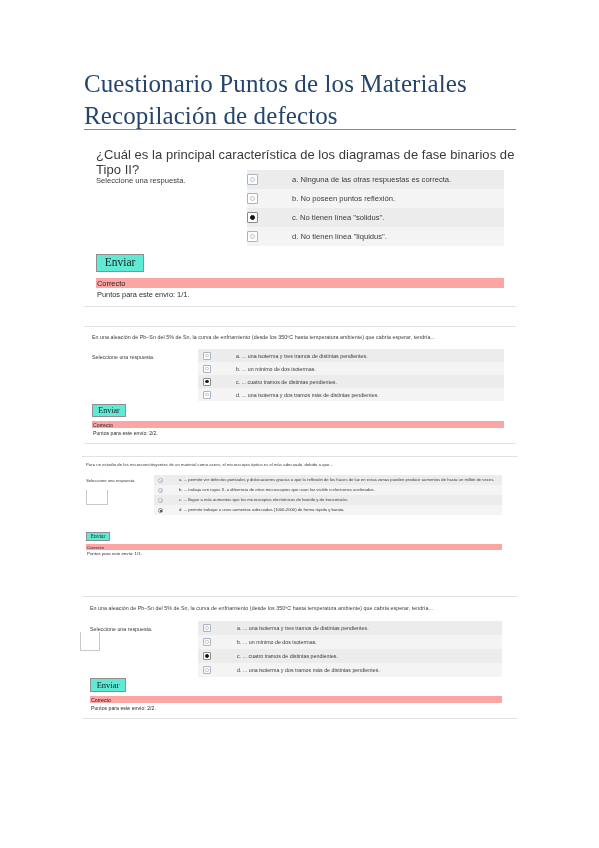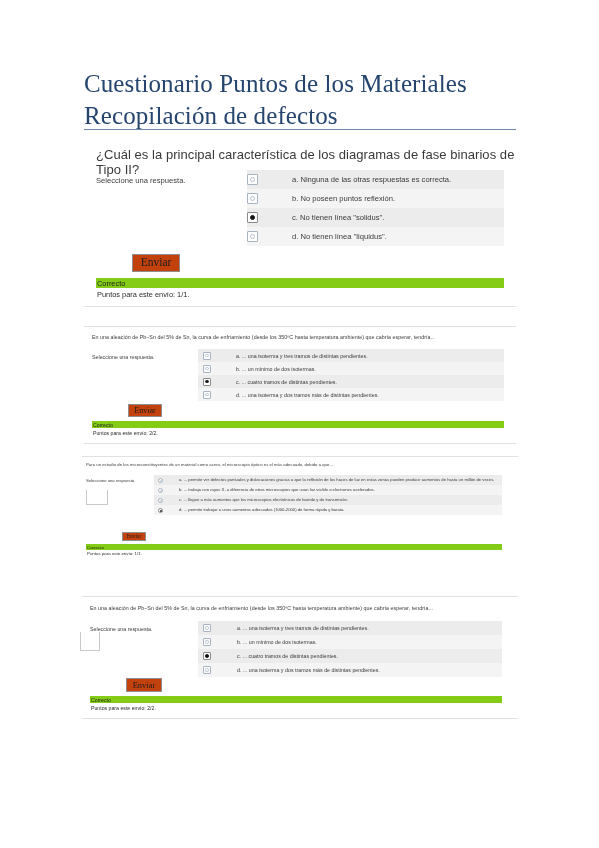--- a/index.html
+++ b/index.html
@@ -76,32 +76,32 @@
     background: transparent;
     border: 1px solid #b9c2cd;
   }
   .radio.checked { background:#ffffff; border-color:#8a8a8a; }
   .radio.checked .dot { background: #141414; border-color: #141414; }
 
   .opt-text { color: #3a3a3a; }
 
   .btn-enviar {
     position: absolute;
-    background: #c2410c;
+    background: #5eead4;
     border: 1px solid #8f8f8f;
     font-family: "Liberation Serif", serif;
     color: #1d1d1d;
     text-align: center;
     line-height: 1;
-    display:flex; align-items:center; justify-content:center;margin-left:36px;
+    display:flex; align-items:center; justify-content:center;
   }
 
   .fb-bar {
     position: absolute;
-    background: #84cc16;
+    background: #fca5a5;
     color: #1d1d1d;
     display: flex; align-items: center;
   }
   .fb-points {
     position: absolute;
     color: #2b2b2b;
   }
 
   
   #q1 { left: 84px; top: 140px; width: 432px; }

